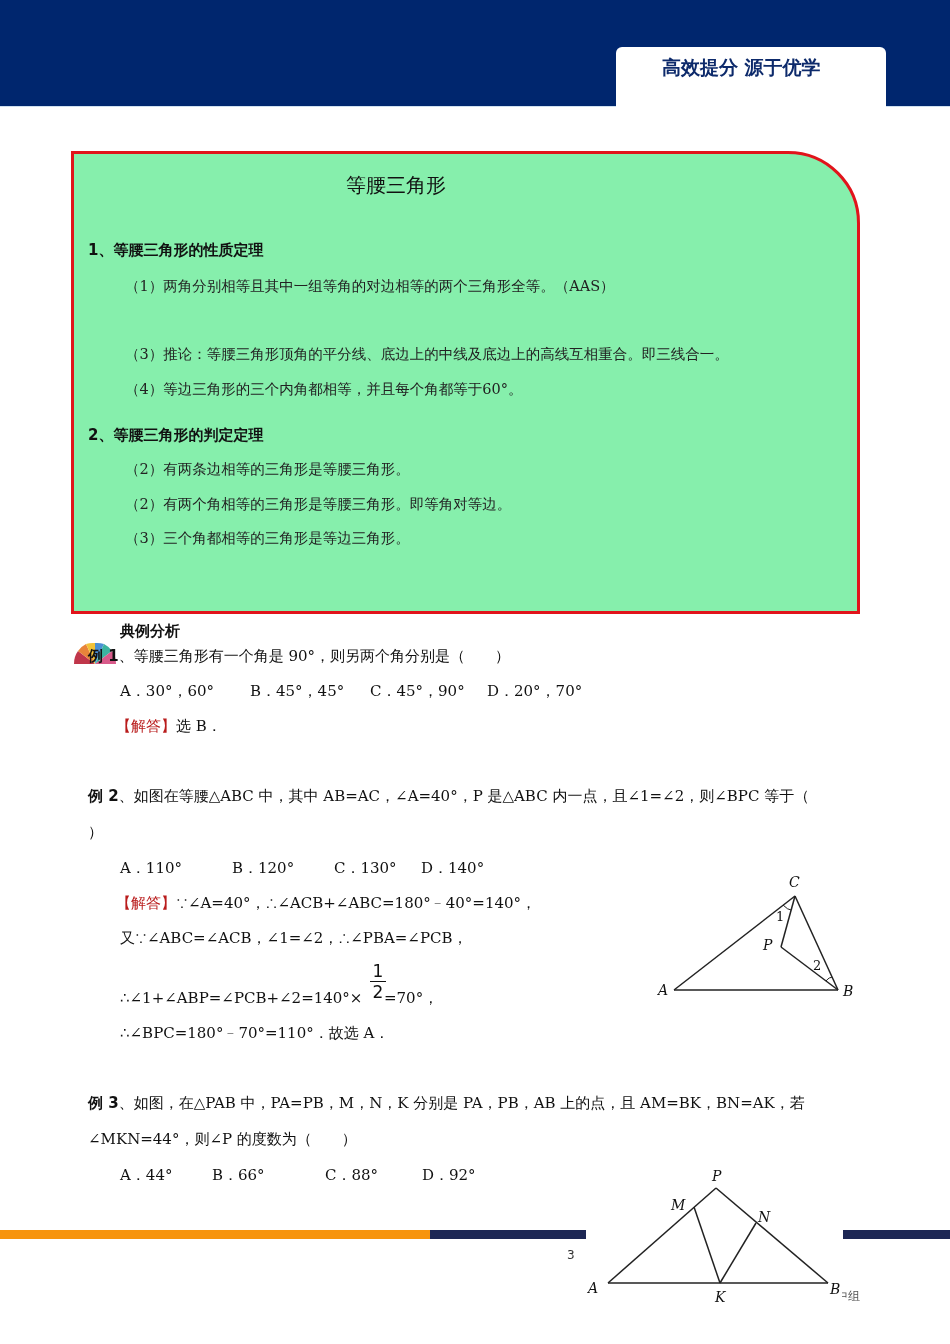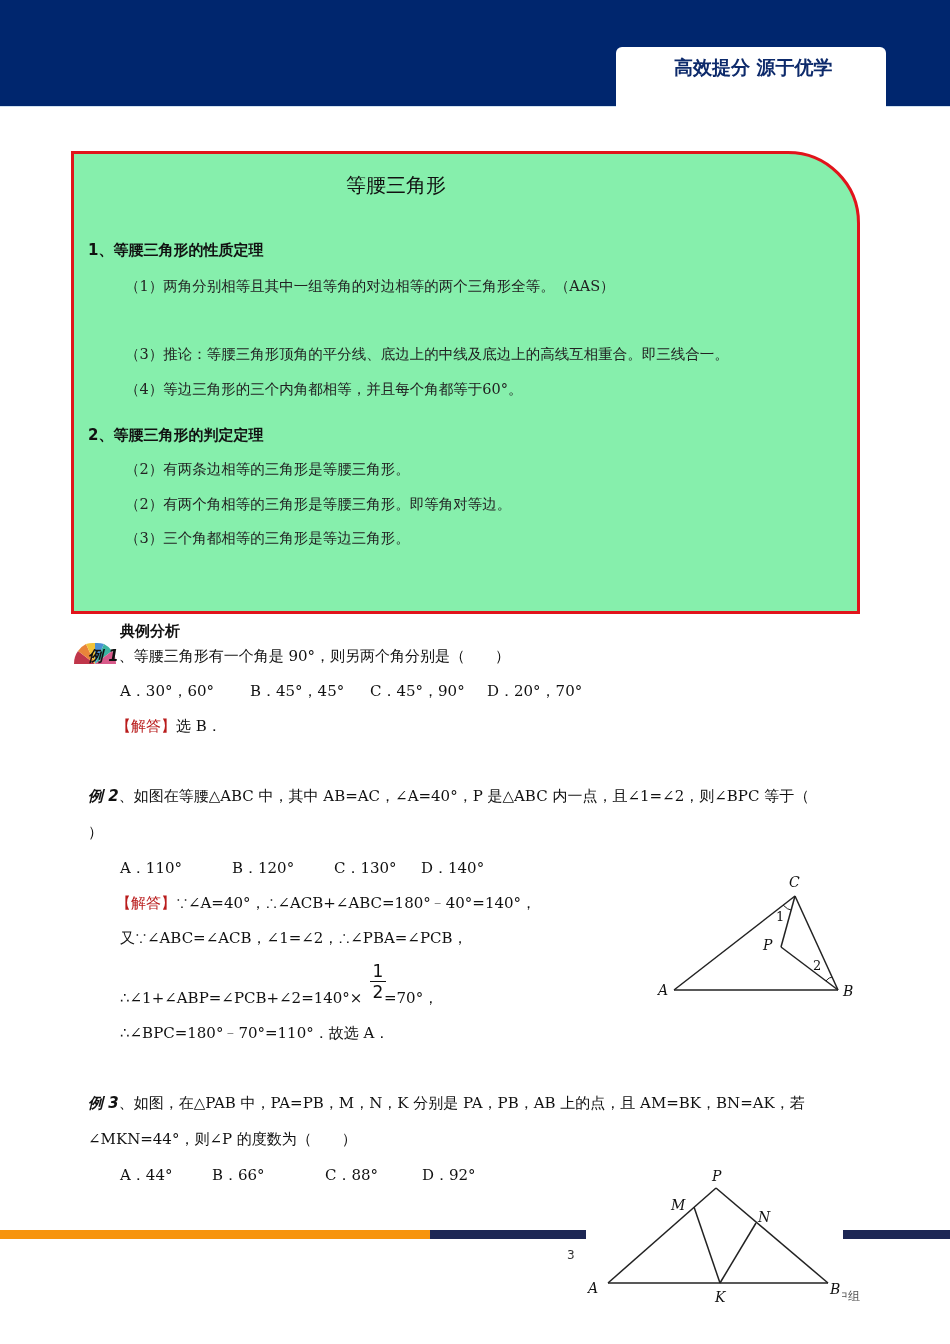--- a/index.html
+++ b/index.html
@@ -4,36 +4,36 @@
   <style>
     * { margin: 0; padding: 0; box-sizing: border-box; }
     html, body { width: 950px; height: 1344px; background: #ffffff; overflow: hidden; }
     body { position: relative; font-family: "DejaVu Serif", "Liberation Serif", serif; color: #111; }
 
     .header-band { position: absolute; left: 0; top: 0; width: 950px; height: 106px; background: #00266e; }
     .header-band .bottom-line { position: absolute; left: 0; top: 106px; width: 950px; height: 1px; background: #cfe0f0; }
     .slogan-tab { position: absolute; left: 616px; top: 47px; width: 270px; height: 60px; background: #fff;
       border-radius: 6px 6px 0 0; }
     .slogan-text { position: absolute; left: 46px; top: 8px; font-family: "DejaVu Sans", "Liberation Sans", sans-serif;
-      font-weight: bold; font-size: 19px; color: #0d2a6b; letter-spacing: 0px; margin-left: 12px; }
+      font-weight: bold; font-size: 19px; color: #0d2a6b; letter-spacing: 0px; }
 
     .summary-box { position: absolute; left: 71px; top: 151px; width: 789px; height: 463px;
       background: #86efac; border: 3px solid #e1141b; border-radius: 0 72px 0 0; }
     .summary-title { position: absolute; left: 272px; top: 18px; font-family: "DejaVu Sans", "Liberation Sans", sans-serif;
       font-size: 20px; color: #111; }
     .sec-heading { position: absolute; left: 14px; font-family: "DejaVu Sans", "Liberation Sans", sans-serif;
       font-weight: bold; font-size: 15px; color: #111; }
     .sec-item { position: absolute; left: 51px; font-size: 14.5px; color: #222; white-space: nowrap; }
 
     .examples-title { position: absolute; left: 120px; top: 622px; font-family: "DejaVu Sans", "Liberation Sans", sans-serif;
       font-weight: bold; font-size: 15px; color: #111; }
     .fan-icon { position: absolute; left: 72px; top: 638px; width: 46px; height: 26px; }
 
     .line { position: absolute; font-size: 15px; color: #111; white-space: nowrap; }
-    .ex-label { font-family: "DejaVu Sans", "Liberation Sans", sans-serif; font-weight: bold; font-style: italic; }
+    .ex-label { font-family: "DejaVu Sans", "Liberation Sans", sans-serif; font-weight: bold; }
     .answer-tag { color: #b91c1c; margin-left: 28px; }
     .opt { display: inline-block; }
 
     .frac { position: absolute; font-family: "DejaVu Sans", "Liberation Sans", sans-serif; font-size: 17px; text-align: center; width: 16px; }
     .frac .num { display: block; line-height: 18px; }
     .frac .bar { display: block; height: 1px; background: #111; margin: 1px 0; }
     .frac .den { display: block; line-height: 18px; }
 
     .figure { position: absolute; }
 

